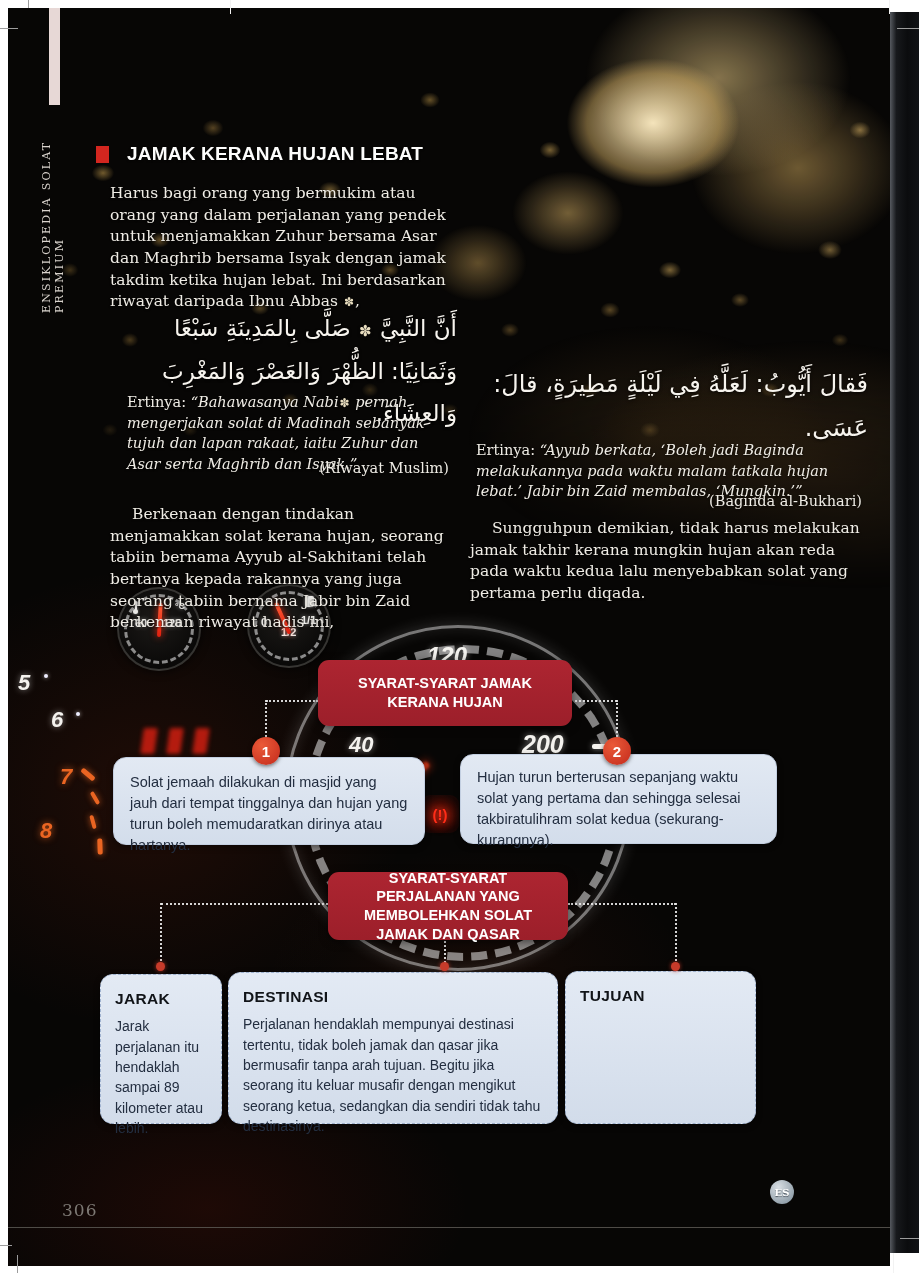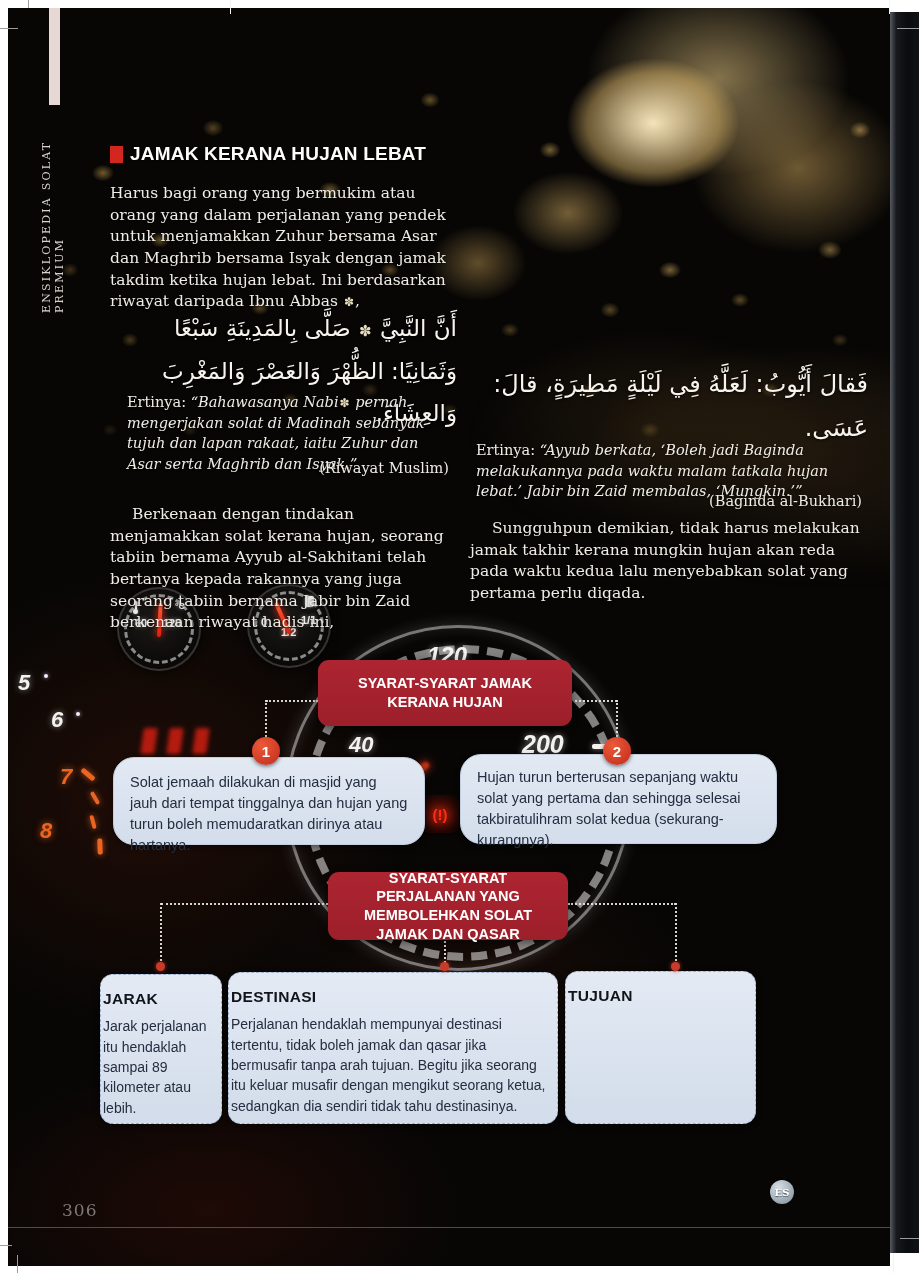--- a/index.html
+++ b/index.html
@@ -85,21 +85,21 @@
   .footer-line{left:8px;top:1227px;width:882px;height:1px;background:#5b5853;opacity:.85;}
   .edge-strip{left:890px;top:12px;width:29px;height:1241px;background:linear-gradient(90deg,#565a60,#17191c 22%,#0b0c0e 60%,#101215);}
   .crop{background:#9c9c9c;}
   .crop-w{background:#f2f2f2;}
   .es-badge{left:770px;top:1180px;width:24px;height:24px;border-radius:50%;
             background:radial-gradient(circle at 35% 30%, #d9dfe4, #92a0ab 75%);
             display:flex;align-items:center;justify-content:center;
             font-size:10px;font-weight:700;color:#fff;text-shadow:0 1px 1px #4d565e;}
 
   
-  .headline{left:110px;top:144px;display:flex;align-items:flex-start;gap:7px;}
+  .headline{left:96px;top:144px;display:flex;align-items:flex-start;gap:18px;}
   .headline .sq{width:13px;height:17px;background:#d3261f;margin-top:2px;}
   .headline .ht{font-family:"Liberation Sans",sans-serif;font-weight:700;font-size:19px;color:#fdfdfc;letter-spacing:.2px;line-height:1.1;text-shadow:0 1px 2px rgba(0,0,0,.6);}
   .body-txt{color:#efece5;font-size:15.5px;line-height:1.4;text-shadow:0 1px 2px rgba(0,0,0,.65);}
   .indent{text-indent:22px;}
   .orn{color:#e7dcbe;font-size:12px;padding:0 1px;}
   .arabic{direction:rtl;text-align:right;font-family:"DejaVu Sans",sans-serif;color:#f7f4ee;
           font-size:23px;line-height:1.85;text-shadow:0 1px 3px rgba(0,0,0,.7);}
   .ertinya{color:#efece5;font-size:14.5px;line-height:1.42;text-shadow:0 1px 2px rgba(0,0,0,.65);}
   .ertinya .lbl{font-style:normal;}
   .ertinya .q{font-style:italic;}
@@ -108,26 +108,26 @@
   
   .banner{background:linear-gradient(#ad2531,#9c1f2a);border-radius:11px;color:#fff;
           font-family:"Liberation Sans",sans-serif;font-weight:700;font-size:14.5px;line-height:1.28;
           display:flex;align-items:center;justify-content:center;text-align:center;
           box-shadow:0 2px 8px rgba(0,0,0,.5);}
   .dot-h{border-top:2px dotted rgba(235,235,235,.9);height:0;}
   .dot-v{border-left:2px dotted rgba(235,235,235,.9);width:0;}
   .numcircle{width:28px;height:28px;border-radius:50%;background:radial-gradient(circle at 35% 30%, #ea5a38, #c32a1c);
              color:#fff;font-family:"Liberation Sans",sans-serif;font-weight:700;font-size:15px;
              display:flex;align-items:center;justify-content:center;box-shadow:0 1px 4px rgba(0,0,0,.6);z-index:5;}
-  .cond-box{background:linear-gradient(#e2e9f3,#d3ddeb);border:1px solid #c3cfe1;border-radius:21px;
+  .cond-box{background:linear-gradient(#e2e9f3,#d3ddeb);border:1px solid #c3cfe1;border-radius:13px;
             color:#232e40;font-family:"Liberation Sans",sans-serif;font-size:14.5px;line-height:1.45;
             padding:14px 16px;box-sizing:border-box;box-shadow:0 2px 6px rgba(0,0,0,.45);}
   .card{background:linear-gradient(#e3eaf4,#d2dcea);border:1px dashed #9fb2cf;border-radius:13px;
         color:#232e40;font-family:"Liberation Sans",sans-serif;font-size:14px;line-height:1.45;
-        padding:13px 2px;box-sizing:border-box;box-shadow:0 2px 6px rgba(0,0,0,.45);}
+        padding:13px 14px;box-sizing:border-box;box-shadow:0 2px 6px rgba(0,0,0,.45);}
   .card .ttl{font-weight:700;font-size:15.5px;color:#111418;letter-spacing:.3px;margin-bottom:6px;}
   .red-dot{width:9px;height:9px;border-radius:50%;background:#c73b2a;box-shadow:0 0 4px rgba(199,59,42,.8);z-index:5;}
 </style>
 </head>
 <body>
 
 <div class="canvas">
 
   <div class="photo">
     <div class="bokeh"></div>

